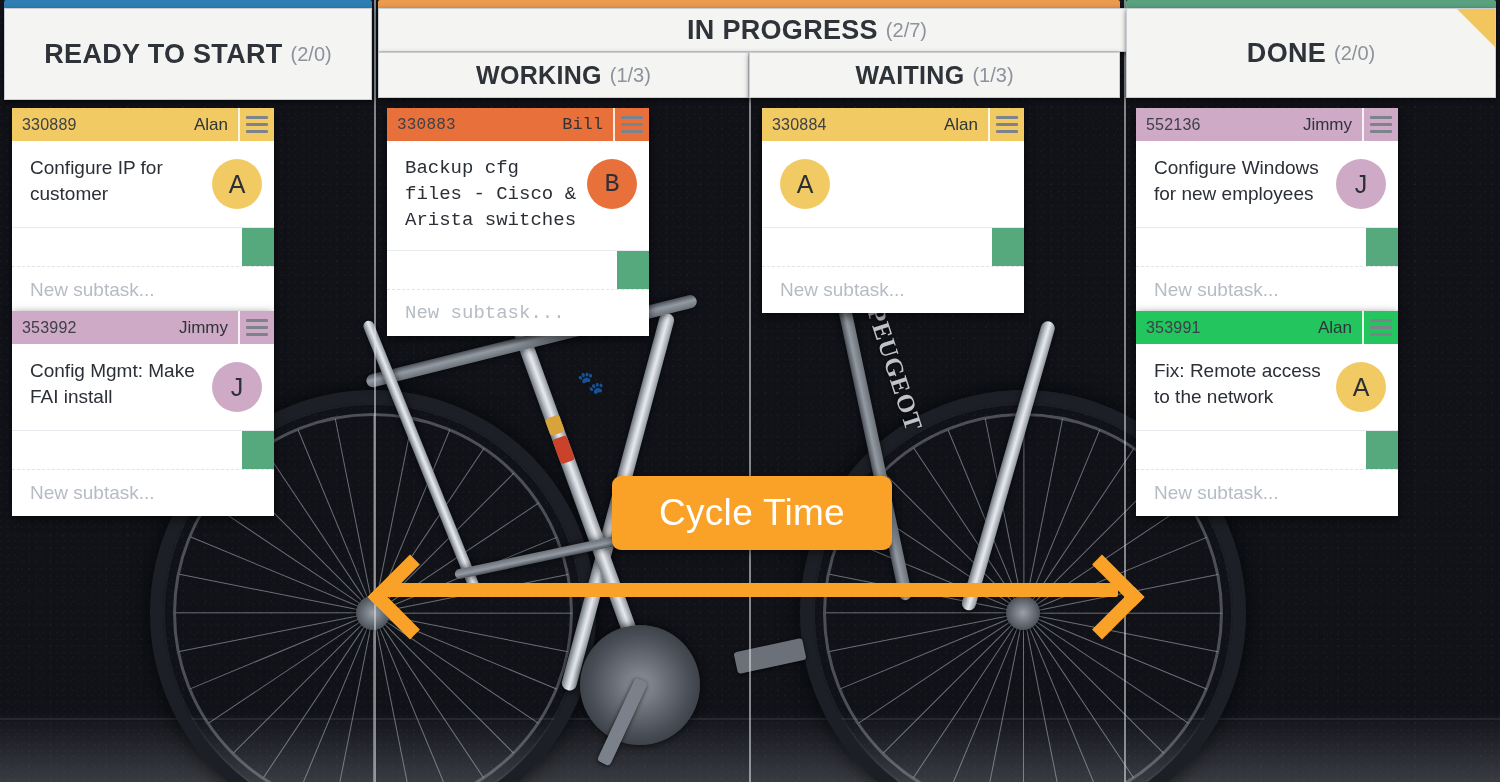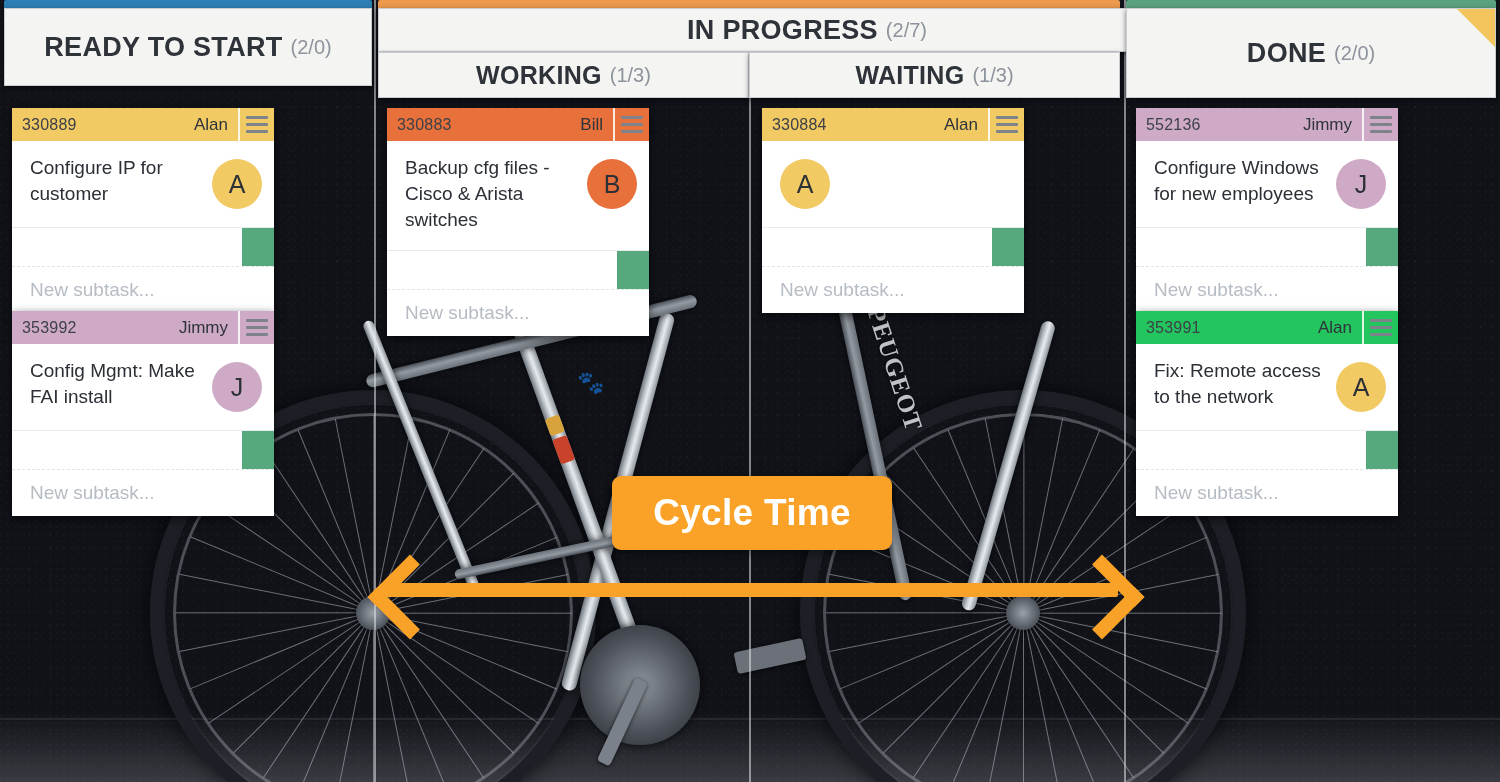--- a/index.html
+++ b/index.html
@@ -77,21 +77,21 @@
   .subtask-row{height:38px;border-top:1px solid #e7ebef;border-bottom:1px dashed #dfe4ea;
     display:flex;align-items:stretch;justify-content:flex-end;}
   .subtask-chip{width:32px;background:#56a97c;}
   .new-subtask{height:46px;display:flex;align-items:center;padding-left:18px;
     font-size:19px;color:#b6bcc4;}
 
   
   .cycle-badge{position:absolute;background:#f9a227;border-radius:9px;
     display:flex;align-items:center;justify-content:center;
     box-shadow:0 3px 8px rgba(0,0,0,.45);}
-  .cycle-badge span{color:#ffffff;font-size:37px;font-weight:bold;letter-spacing:.3px;}
+  .cycle-badge span{color:#ffffff;font-size:37px;font-weight:normal;letter-spacing:.3px;}
   .arrow-line{position:absolute;background:#f9a227;border-radius:2px;}
   .chev{position:absolute;width:46px;height:46px;border-top:14px solid #f9a227;
     border-left:14px solid #f9a227;}
   .chev.left{transform:rotate(-45deg);}
   .chev.right{transform:rotate(135deg);}
 </style>
 </head>
 <body>
 
 <div id="board">
@@ -199,21 +199,21 @@
     <div class="pedal" style="left:735px;top:645px;width:70px;height:22px;transform:rotate(-12deg);"></div>
   </div>
 
   <div class="col-divider" style="left:374px;"></div>
   <div class="col-divider" style="left:749px;"></div>
   <div class="col-divider" style="left:1124px;"></div>
 
   <div class="hdr-row">
 
     <div class="accent" style="left:4px;top:0;width:368px;background:#2f7fb5;"></div>
-    <div class="col-head" style="left:4px;top:8px;width:368px;height:78px;">
+    <div class="col-head" style="left:4px;top:8px;width:368px;height:92px;">
       <span class="head-title">READY TO START</span>
       <span class="head-count">(2/0)</span>
     </div>
 
     <div class="accent" style="left:378px;top:0;width:742px;background:#ec9a4d;"></div>
     <div class="col-head" style="left:378px;top:8px;width:858px;height:44px;">
       <span class="head-title">IN PROGRESS</span>
       <span class="head-count">(2/7)</span>
     </div>
     <div class="col-head sub-head" style="left:378px;top:52px;width:371px;height:46px;">
@@ -269,21 +269,21 @@
           <div class="card-title">Config Mgmt: Make FAI install</div>
           <div class="avatar" style="background:#ceaac6">
             <span>J</span>
           </div>
         </div>
         <div class="subtask-row">
           <div class="subtask-chip" style="background:#56a97c"></div>
         </div>
         <div class="new-subtask">New subtask...</div>
       </div>
-      <div class="card" style="left: 387px; top: 108px;">
+      <div class="card" style="left: 387px; top: 108px; font-family: Liberation Mono, monospace;">
         <div class="card-head" style="background:#e8703a">
           <span class="card-id">330883</span>
           <span class="card-owner">Bill</span>
           <span class="burger">
             <i></i>
             <i></i>
             <i></i>
           </span>
         </div>
         <div class="card-body">

